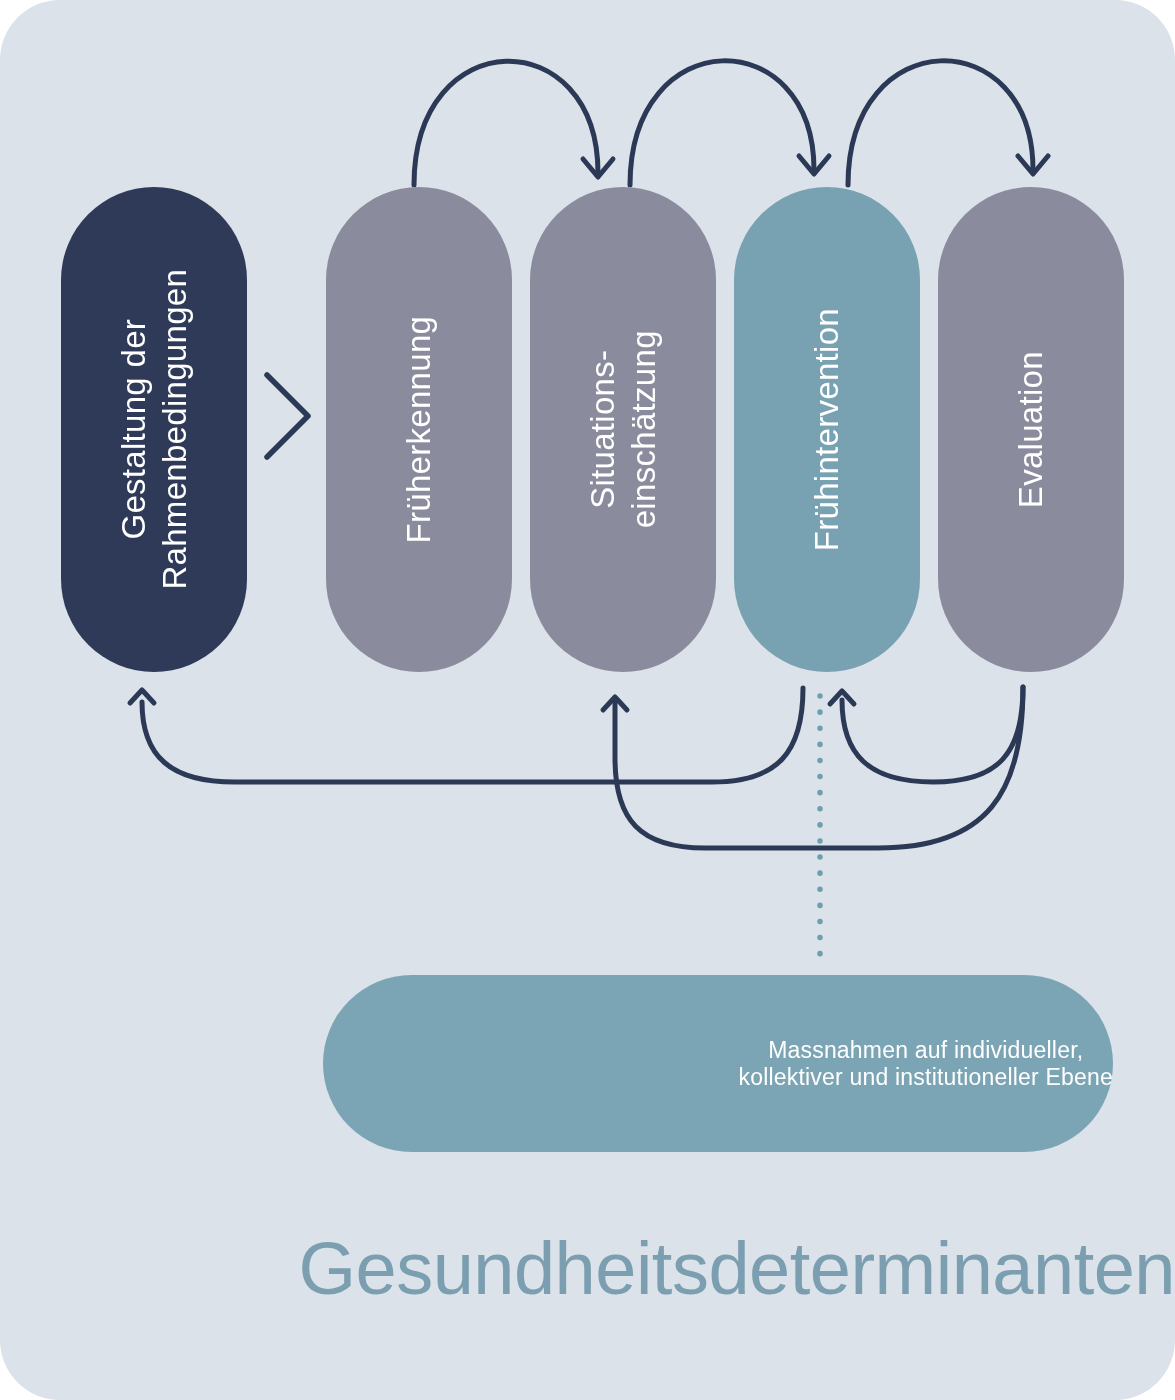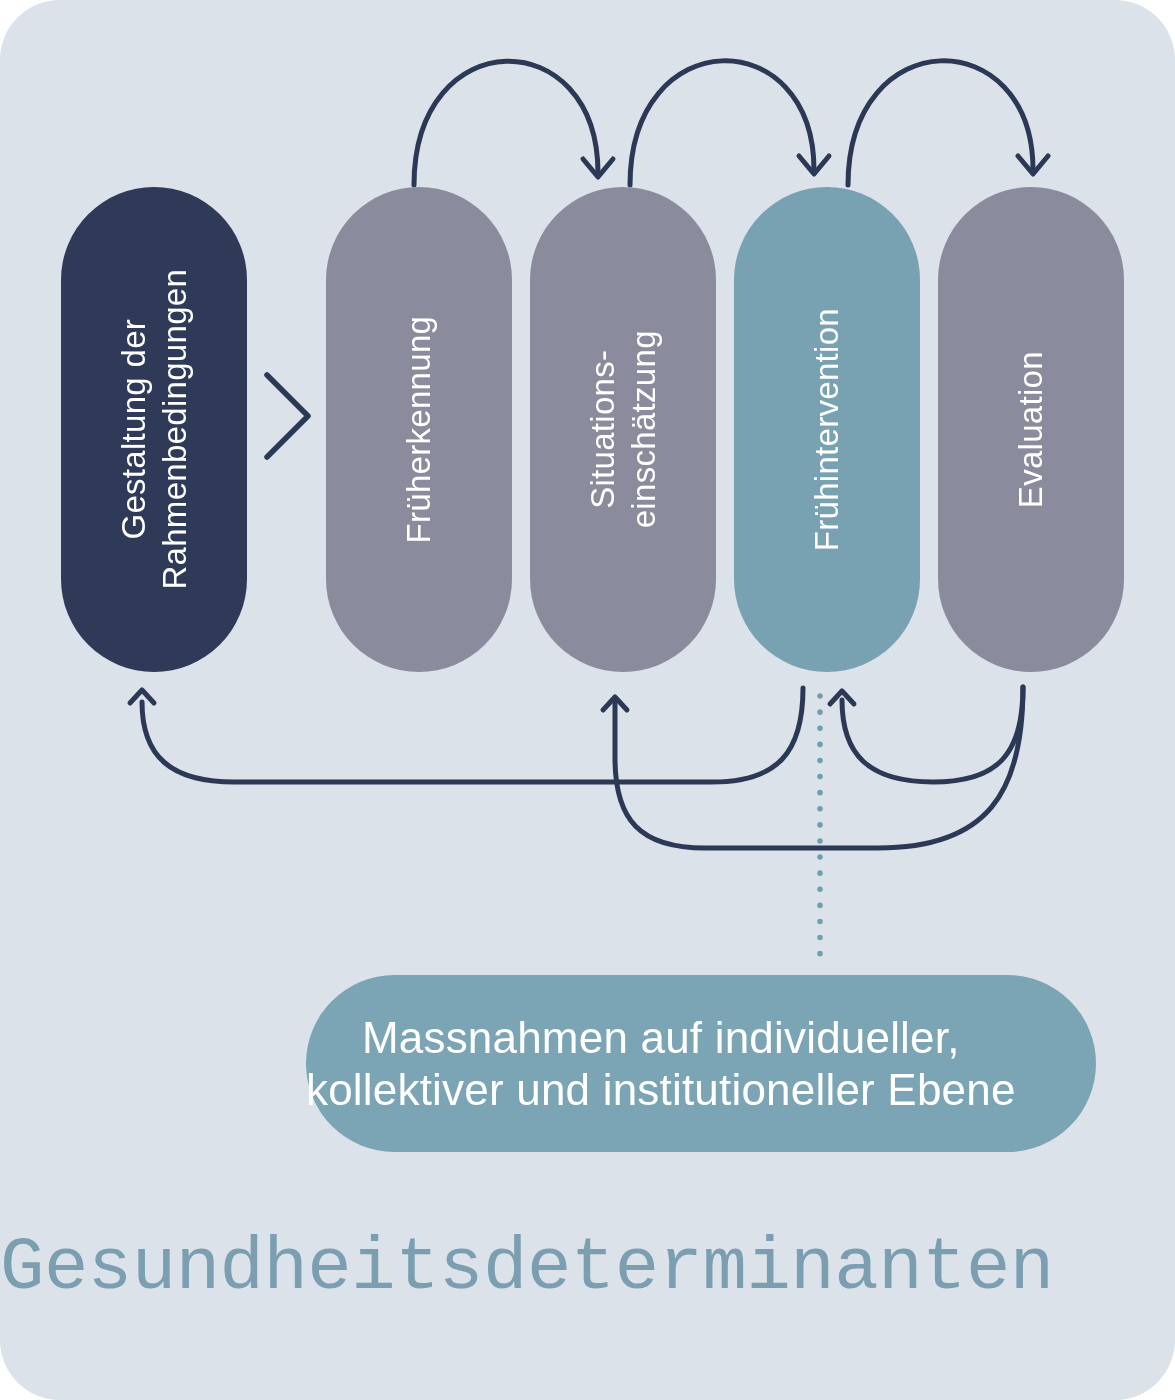--- a/index.html
+++ b/index.html
@@ -30,33 +30,32 @@
     font-size:33px;
     line-height:1.25;
     letter-spacing:0.3px;
   }
   .p1{left:61px;}
   .p2{left:326px;}
   .p3{left:530px;}
   .p4{left:734px;}
   .p5{left:938px;}
   .measures{
-    position:absolute;left:306px;top:975px;width:790px;height:177px;border-radius:89px;
+    position:absolute;left:323px;top:975px;width:790px;height:177px;border-radius:89px;
     background:#7ba5b4;
-    display:flex;align-items:center;justify-content:flex-start;
-    color:#ffffff;font-size:44px;line-height:1.17;text-align:center;white-space:pre-line;
+    display:flex;align-items:center;justify-content:flex-end;
+    color:#ffffff;font-size:23px;line-height:1.17;text-align:center;white-space:pre-line;
     letter-spacing:0.2px;
   }
   .footer-title{
     position:absolute;left:0;top:1226px;width:100%;
-    text-align:left;
+    text-align:right;
     color:#7b9fb0;
     font-size:74px;
     letter-spacing:-0.5px;
-    font-family:Liberation Mono, monospace;
   }
 </style>
 </head>
 <body>
 
 <div class="canvas" style="background: rgb(219, 226, 233);">
 
   <svg class="overlay" viewBox="0 0 1175 1400" aria-hidden="true">
 
     <path class="stroke" d="M414 185 C414 22,598 22,598 173"></path>

